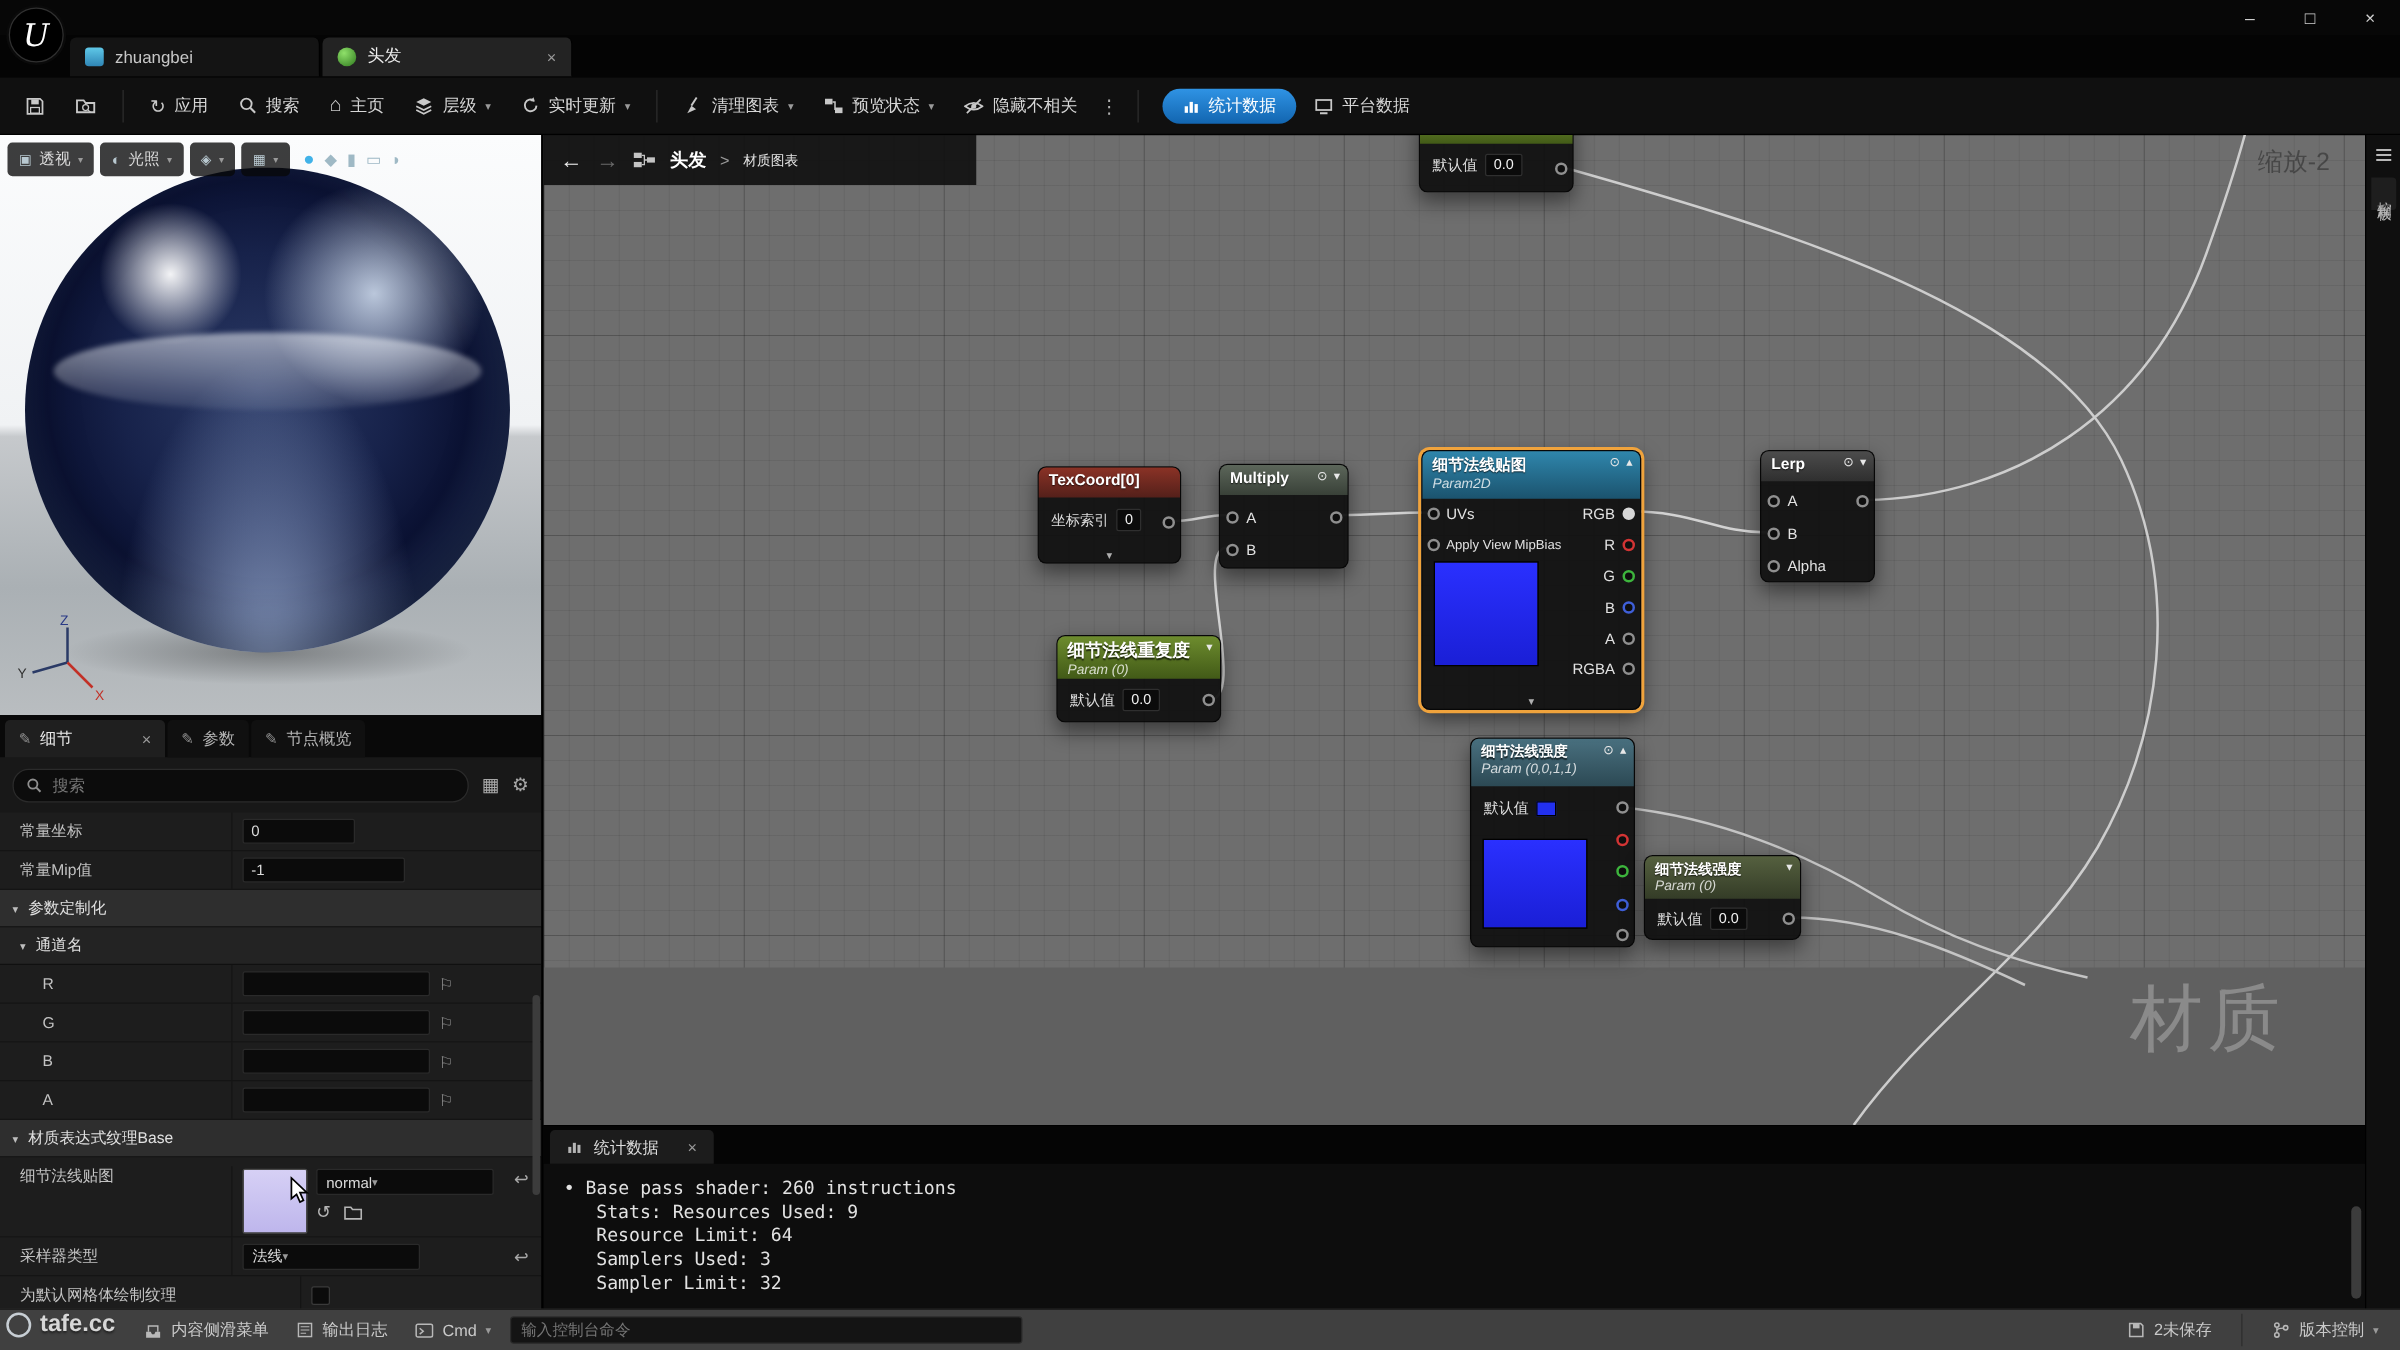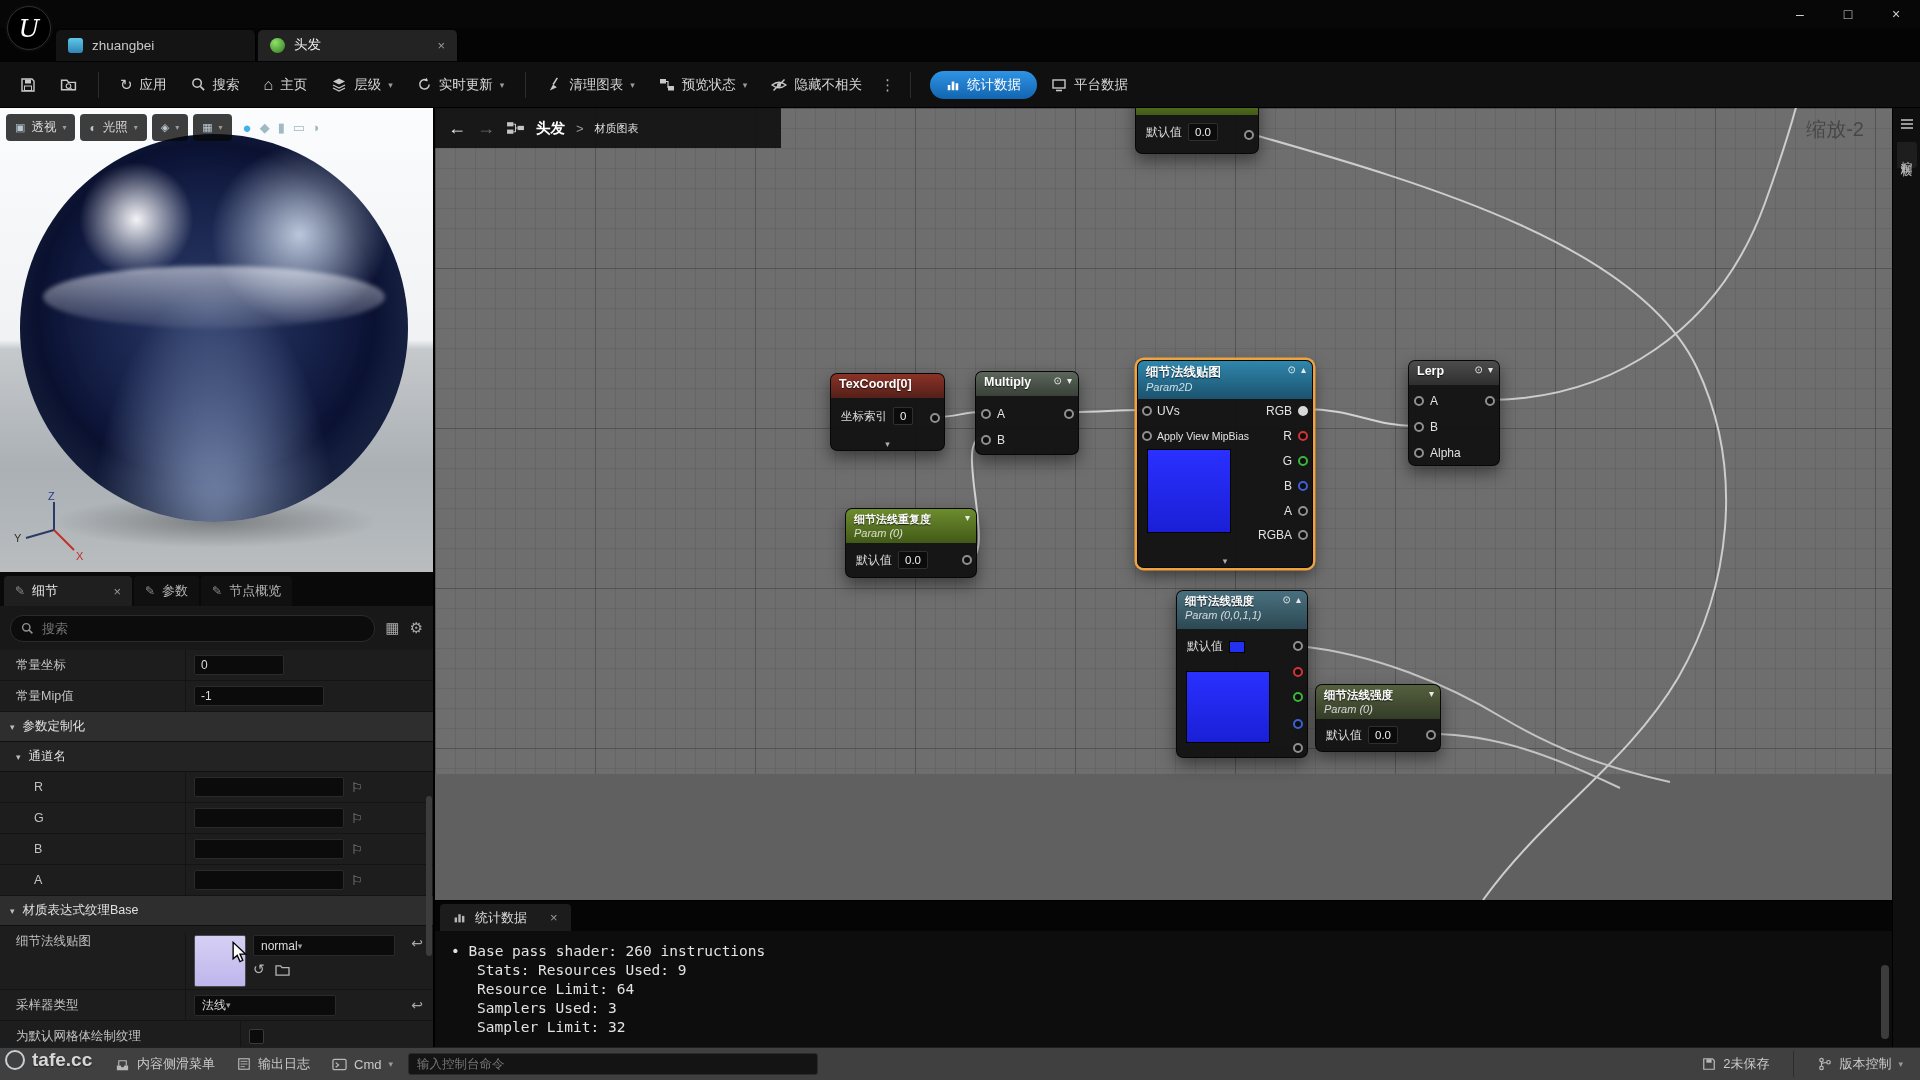--- a/index.html
+++ b/index.html
@@ -439,20 +439,21 @@
     <div class="d-label" style="width:240px">为默认网格体绘制纹理</div>
     <div class="d-value">
         <span class="checkbox"></span>
       </div>
   </div>
   <div class="d-scroll"></div>
 </div>
 
 <div class="graph">
   <div class="graph-shade"></div>
+  <div class="graph-watermark">材质</div>
 
   <svg class="wires" width="1457" height="792" viewBox="0 0 1457 792">
     <path d="M500,309 C522,309 528,304 547,304" fill="none" stroke="#d2d2d2" stroke-width="2"></path>
     <path d="M532,452 C564,452 518,330 547,330" fill="none" stroke="#d2d2d2" stroke-width="2"></path>
     <path d="M636,304 C668,304 678,302 709,302" fill="none" stroke="#d2d2d2" stroke-width="2"></path>
     <path d="M869,301 C920,301 938,318 979,318" fill="none" stroke="#d2d2d2" stroke-width="2"></path>
     <path d="M816,26 C1000,78 1205,140 1262,260 C1310,362 1295,480 1243,570 C1192,656 1110,706 1048,792" fill="none" stroke="#cdcdcd" stroke-width="2"></path>
     <path d="M1057,292 C1175,290 1283,225 1330,95 C1349,42 1360,5 1366,-20" fill="none" stroke="#cdcdcd" stroke-width="2"></path>
     <path d="M864,538 C940,546 1012,576 1068,610 C1122,642 1172,660 1235,674" fill="none" stroke="#c4c4c4" stroke-width="2"></path>
     <path d="M997,626 C1062,626 1122,650 1185,680" fill="none" stroke="#c4c4c4" stroke-width="2"></path>
@@ -491,21 +492,21 @@
     </div>
     <span class="pin" style="left:5px;top:37px"></span>
     <span class="plabel" style="left:21px;top:35px">A</span>
     <span class="pin" style="left:5px;top:63px"></span>
     <span class="plabel" style="left:21px;top:61px">B</span>
     <span class="pin" style="right:4px;top:37px"></span>
   </div>
 
   <div class="node" style="left:410px;top:400px;width:132px;height:70px">
     <div class="node-header hdr-green" style="height:34px">
-      <div class="hdr-title" style="font-size:11px">细节法线重复度</div>
+      <div class="hdr-title" style="font-size:14px">细节法线重复度</div>
       <div class="hdr-sub">Param (0)</div>
       <div class="hdr-icons">
           <span>▾</span>
         </div>
     </div>
     <div class="nrow" style="padding-top:8px">
       <span>默认值</span>
       <span class="valbox">0.0</span>
     </div>
     <span class="pin" style="right:4px;top:46px"></span>

